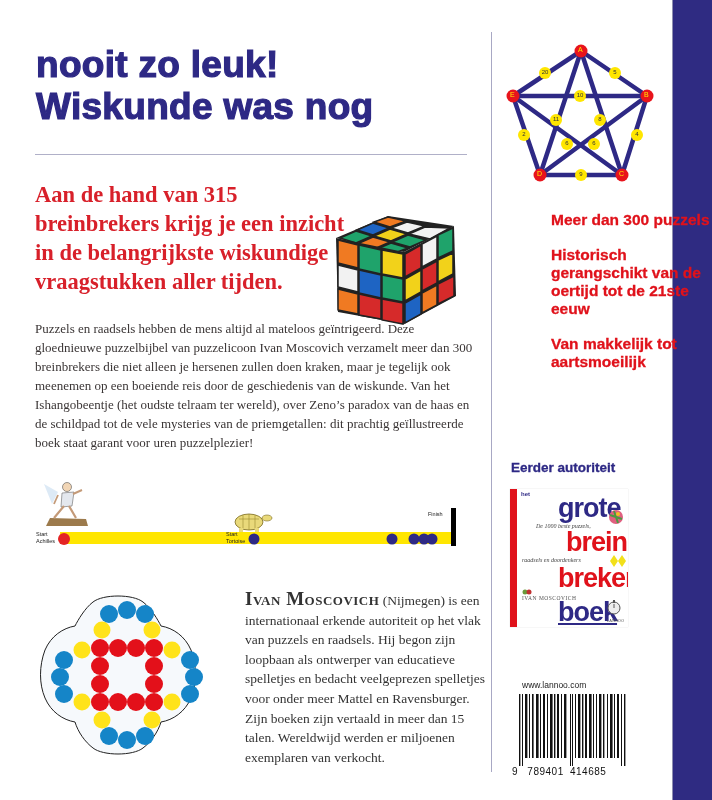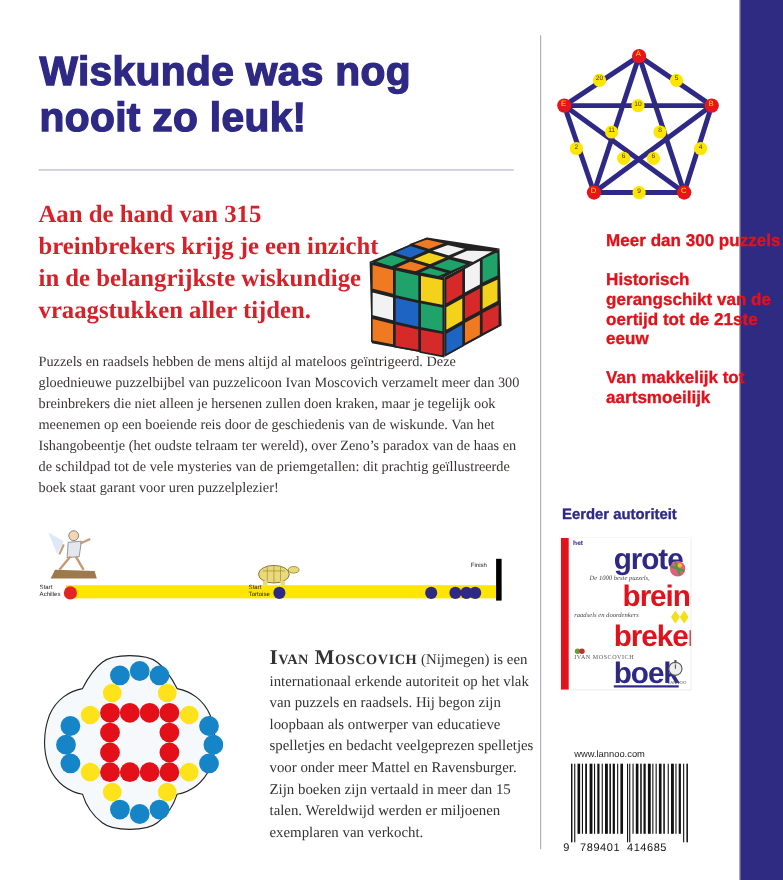--- a/index.html
+++ b/index.html
@@ -29,22 +29,22 @@
   .barcode { left:519px; top:694px; width:108px; height:72px; }
   .ean { left:512px; top:766px; font-size:10px; color:#111; letter-spacing:0.5px; }
 </style>
 </head>
 <body>
 
 <div class="spine-edge"></div>
 <div class="spine"></div>
 
 <div class="abs headline">
+  <div>nooit zo leuk!</div>
   <div>Wiskunde was nog</div>
-  <div>nooit zo leuk!</div>
 </div>
 <div class="abs h-rule"></div>
 <div class="abs v-rule"></div>
 
 <div class="abs lead">Aan de hand van 315 breinbrekers krijg je een inzicht in de belangrijkste wiskundige vraagstukken aller tijden.</div>
 
 <svg class="abs" style="left:326px;top:208px;" width="140" height="118" viewBox="0 0 140 118">
 
   <polygon points="10,30 62,8 128,18 78,44" fill="#222"></polygon>
   <g stroke="#222" stroke-width="1.5">

